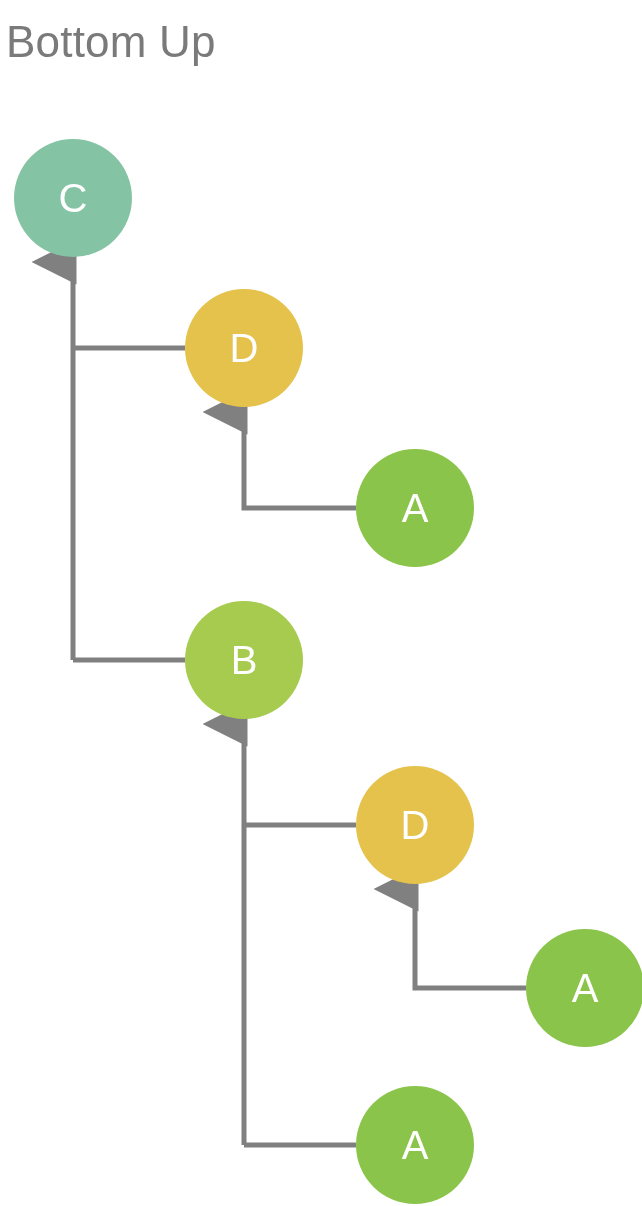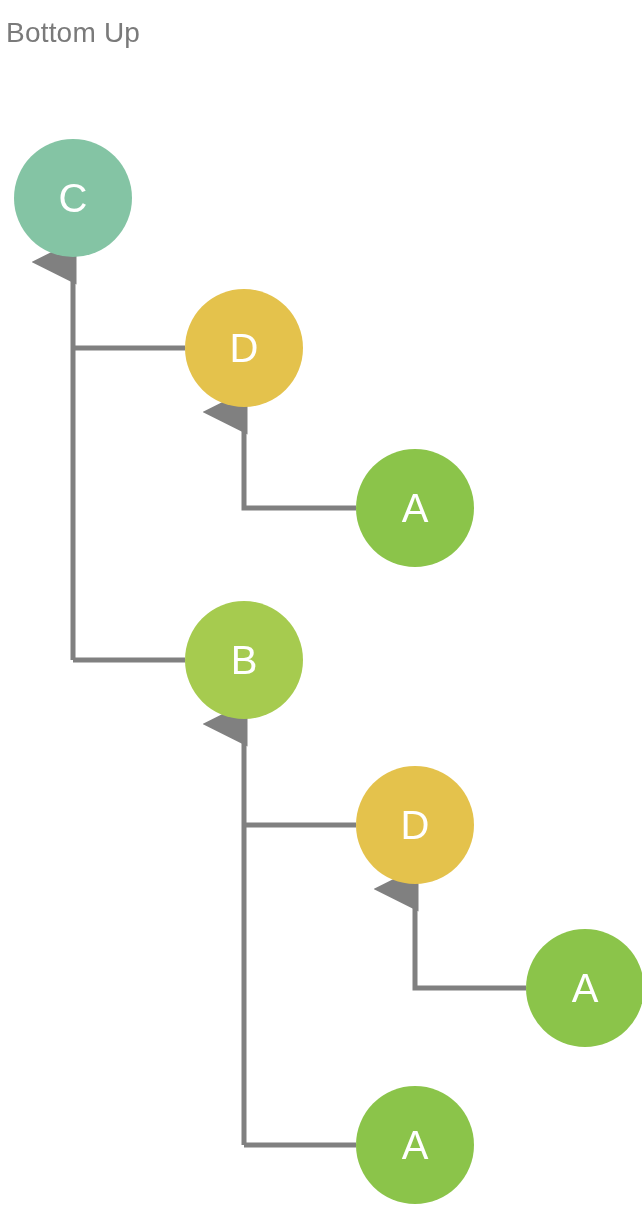--- a/index.html
+++ b/index.html
@@ -20,21 +20,21 @@
     left: 0;
     top: 0;
     width: 642px;
     height: 1206px;
   }
   #title {
     position: absolute;
     left: 6px;
     top: 16px;
     font-family: "Liberation Sans", sans-serif;
-    font-size: 28px;
+    font-size: 44px;
     font-weight: 400;
     color: #7a7a7a;
     letter-spacing: 0.2px;
     white-space: nowrap;
     line-height: 1.2;
   }
 </style>
 </head>
 <body>
 

